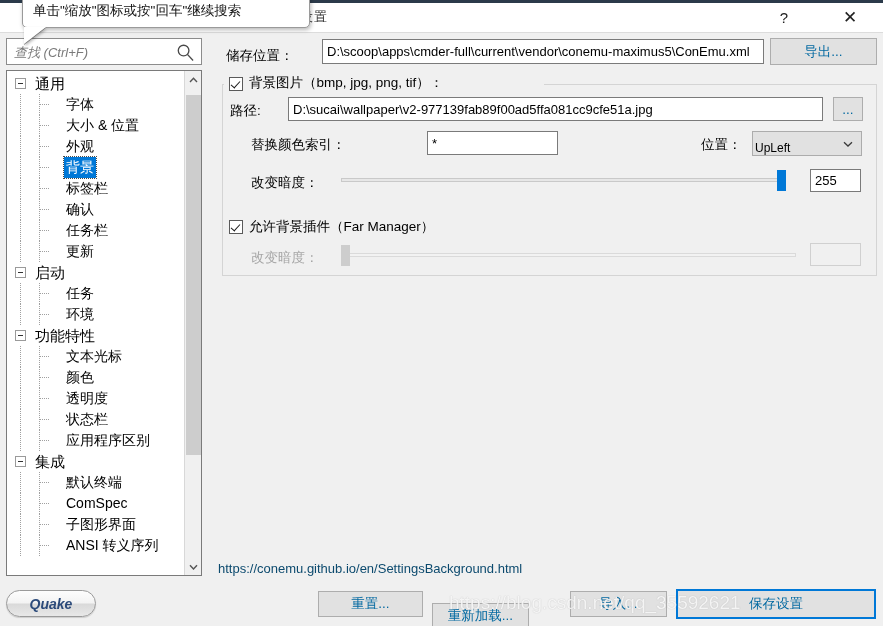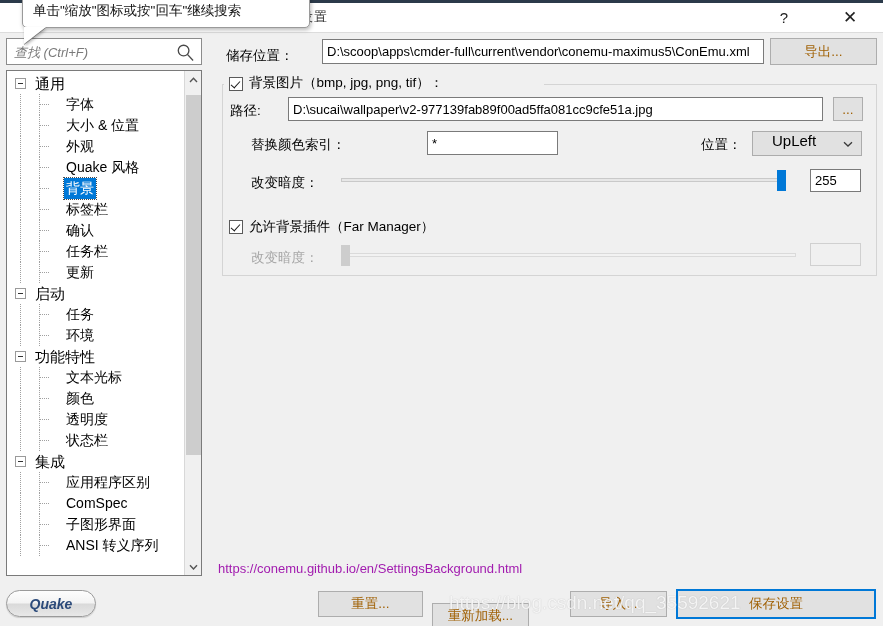--- a/index.html
+++ b/index.html
@@ -237,21 +237,21 @@
     padding: 0 4px;
     outline: none;
   }
   .btn {
     position: absolute;
     background: #e1e1e1;
     border: 1px solid #adadad;
     box-sizing: border-box;
     font-family: "Liberation Sans", sans-serif;
     font-size: 13.5px;
-    color: #a16207;
+    color: #0369a1;
     cursor: default;
     display: flex;
     align-items: center;
     justify-content: center;
   }
   .btn.default {
     border: 2px solid #0078d7;
     background: #e1e1e1;
   }
 
@@ -300,38 +300,38 @@
     background: #0078d7;
   }
   .slider-thumb.disabled { background: #cdcdcd; }
   .slider-track.disabled { background: #f2f2f2; border-color: #dadada; }
 
   .combo {
     position: absolute;
     background: #e1e1e1;
     border: 1px solid #acacac;
     box-sizing: border-box;
-    font-size: 15px;
+    font-size: 12px;
     display: flex;
-    align-items: flex-start;
-    padding-left: 19px;
+    align-items: flex-end;
+    padding-left: 2px;
   }
   .combo .arrow {
     position: absolute;
     right: 8px; top: 50%;
     transform: translateY(-50%);
     font-size: 9px;
     color: #3a3a3a;
   }
 
   .urllink {
     position: absolute;
     left: 218px; top: 561px;
     font-size: 13px;
-    color: #a21caf;
+    color: #0c4a6e;
     text-decoration: none;
     cursor: default;
   }
 
   
   .donate {
     position: absolute;
     left: 6px; top: 590px;
     width: 90px; height: 27px;
     border-radius: 14px;
@@ -390,36 +390,36 @@
     <line x1="12" y1="12" x2="18" y2="18.5" stroke="#4a4a4a" stroke-width="1.4"></line>
   </svg>
 </div>
 
 <div class="treepanel">
   <div class="tree-inner">
       <div class="tnode group"><div class="expander"></div><span class="lbl">通用</span></div>
       <div class="tnode child"><div class="vline"></div><div class="vline2"></div><div class="hline"></div><span class="lbl">字体</span></div>
       <div class="tnode child"><div class="vline"></div><div class="vline2"></div><div class="hline"></div><span class="lbl">大小 &amp; 位置</span></div>
       <div class="tnode child"><div class="vline"></div><div class="vline2"></div><div class="hline"></div><span class="lbl">外观</span></div>
-      <div class="tnode child"><div class="vline"></div><div class="vline2"></div><div class="hline"></div><span class="lbl">Quake 风格</span></div>
       <div class="tnode child selected"><div class="vline"></div><div class="vline2"></div><div class="hline"></div><span class="lbl">背景</span></div>
       <div class="tnode child"><div class="vline"></div><div class="vline2"></div><div class="hline"></div><span class="lbl">标签栏</span></div>
       <div class="tnode child"><div class="vline"></div><div class="vline2"></div><div class="hline"></div><span class="lbl">确认</span></div>
       <div class="tnode child"><div class="vline"></div><div class="vline2"></div><div class="hline"></div><span class="lbl">任务栏</span></div>
       <div class="tnode child"><div class="vline"></div><div class="vline2"></div><div class="hline"></div><span class="lbl">更新</span></div>
       <div class="tnode group"><div class="expander"></div><span class="lbl">启动</span></div>
       <div class="tnode child"><div class="vline"></div><div class="vline2"></div><div class="hline"></div><span class="lbl">任务</span></div>
       <div class="tnode child"><div class="vline"></div><div class="vline2"></div><div class="hline"></div><span class="lbl">环境</span></div>
       <div class="tnode group"><div class="expander"></div><span class="lbl">功能特性</span></div>
       <div class="tnode child"><div class="vline"></div><div class="vline2"></div><div class="hline"></div><span class="lbl">文本光标</span></div>
       <div class="tnode child"><div class="vline"></div><div class="vline2"></div><div class="hline"></div><span class="lbl">颜色</span></div>
       <div class="tnode child"><div class="vline"></div><div class="vline2"></div><div class="hline"></div><span class="lbl">透明度</span></div>
       <div class="tnode child"><div class="vline"></div><div class="vline2"></div><div class="hline"></div><span class="lbl">状态栏</span></div>
+      <div class="tnode child"><div class="vline"></div><div class="vline2"></div><div class="hline"></div><span class="lbl">应用程序区别</span></div>
       <div class="tnode group"><div class="expander"></div><span class="lbl">集成</span></div>
-      <div class="tnode child"><div class="vline"></div><div class="vline2"></div><div class="hline"></div><span class="lbl">应用程序区别</span></div>
+      <div class="tnode child"><div class="vline"></div><div class="vline2"></div><div class="hline"></div><span class="lbl">默认终端</span></div>
       <div class="tnode child"><div class="vline"></div><div class="vline2"></div><div class="hline"></div><span class="lbl">ComSpec</span></div>
       <div class="tnode child"><div class="vline"></div><div class="vline2"></div><div class="hline"></div><span class="lbl">子图形界面</span></div>
       <div class="tnode child"><div class="vline"></div><div class="vline2"></div><div class="hline"></div><span class="lbl">ANSI 转义序列</span></div>
     </div>
   <div class="tree-scroll">
     <div class="ts-arrow ts-up">
       <svg width="9" height="6" viewBox="0 0 9 6">
           <polyline points="1,5 4.5,1.2 8,5" fill="none" stroke="#555" stroke-width="1.4"></polyline>
         </svg>
     </div>

